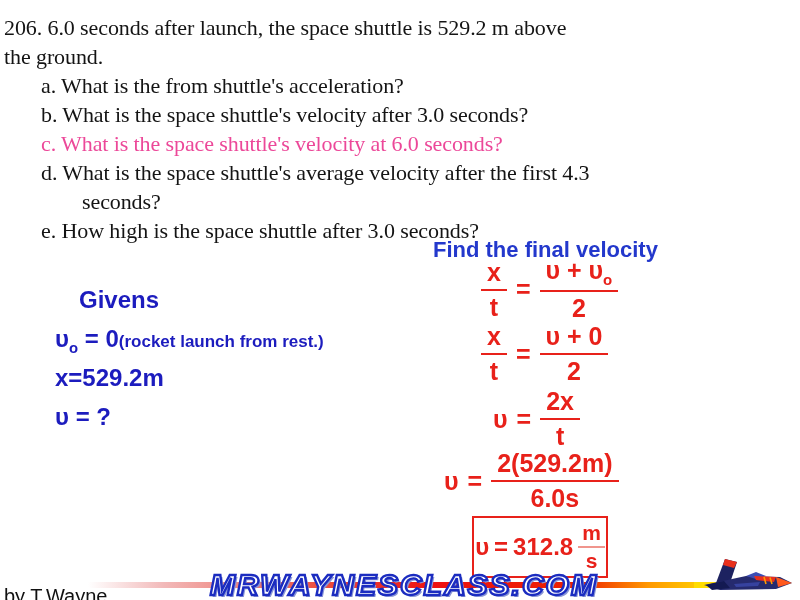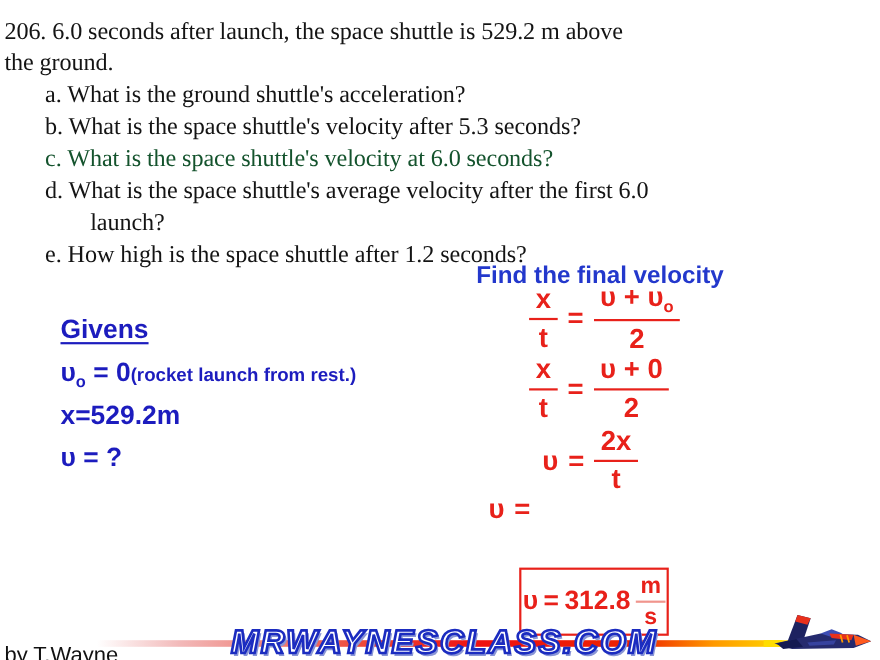--- a/index.html
+++ b/index.html
@@ -8,36 +8,36 @@
     font-family:"Liberation Sans", sans-serif; overflow:hidden;
   }
 
   
   .problem {
     position:absolute; left:4px; top:13px; width:790px;
     font-size:22px; line-height:29px; color:#141414; letter-spacing:-0.1px;font-family:Liberation Serif, serif;
   }
   .p-ind  { padding-left:37px; }
   .p-ind2 { padding-left:78px; }
-  .p-red  { color:#14532d; }
+  .p-red  { color:#ec4899; }
 
   
   .find-heading {
     position:absolute; left:433px; top:237px;
     color:#2338cc; font-size:22px; font-weight:bold;
     text-decoration-thickness:2px; text-underline-offset:3px;
   }
   .givens {
     position:absolute; left:55px; top:286px;
     color:#1c1cbe; font-size:24px; font-weight:bold;
   }
   .g-row { height:28px; margin-bottom:11px; white-space:nowrap; }
   .g-heading {
     display:inline-block;
-    text-decoration:underline; text-decoration-thickness:2px; text-underline-offset:4px;
+    text-decoration-thickness:2px; text-underline-offset:4px;margin-left:24px;
   }
   .givens sub { font-size:0.62em; }
   .g-note { font-size:17px;text-align:right; }
 
   
   .eq {
     position:absolute; display:flex; align-items:center; gap:9px;
     color:#e8211a; font-size:25px; font-weight:bold; white-space:nowrap;
   }
   .eq sub { font-size:0.6em; }
@@ -78,26 +78,26 @@
   .jet { position:absolute; left:694px; top:554px; width:102px; height:44px; z-index:4; }
 </style>
 </head>
 <body>
 
 <div class="slide">
 
   <div class="problem">
     <div>206. 6.0 seconds after launch, the space shuttle is 529.2 m above</div>
     <div>the ground.</div>
-    <div class="p-ind">a. What is the ground shuttle's acceleration?</div>
-    <div class="p-ind">b. What is the space shuttle's velocity after 5.3 seconds?</div>
+    <div class="p-ind">a. What is the from shuttle's acceleration?</div>
+    <div class="p-ind">b. What is the space shuttle's velocity after 3.0 seconds?</div>
     <div class="p-ind p-red">c. What is the space shuttle's velocity at 6.0 seconds?</div>
-    <div class="p-ind">d. What is the space shuttle's average velocity after the first 6.0</div>
-    <div class="p-ind2">launch?</div>
-    <div class="p-ind">e. How high is the space shuttle after 1.2 seconds?</div>
+    <div class="p-ind">d. What is the space shuttle's average velocity after the first 4.3</div>
+    <div class="p-ind2">seconds?</div>
+    <div class="p-ind">e. How high is the space shuttle after 3.0 seconds?</div>
   </div>
 
   <div class="find-heading">Find the final velocity</div>
 
   <div class="givens">
     <div class="g-row"><span class="g-heading">Givens</span></div>
     <div class="g-row"><span>υ</span><sub>o</sub><span> = 0</span><span class="g-note">(rocket launch from rest.)</span></div>
     <div class="g-row">x=529.2m</div>
     <div class="g-row">υ = ?</div>
   </div>
@@ -131,20 +131,24 @@
     <span>=</span>
     <span class="frac">
       <span class="num">2x</span>
       <span class="den">t</span>
     </span>
   </div>
 
   <div class="eq" style="left:444px; top:449px;">
     <span>υ</span>
     <span>=</span>
+    <span class="frac">
+      <span class="num">2(529.2m)</span>
+      <span class="den">6.0s</span>
+    </span>
   </div>
 
   <div class="answer-box">
     <span>υ</span>
     <span>=</span>
     <span>312.8</span>
     <span class="frac unit-frac">
       <span class="num">m</span>
       <span class="den">s</span>
     </span>

